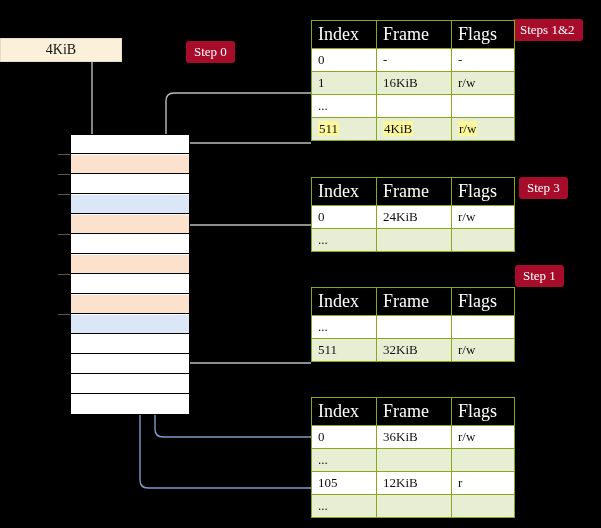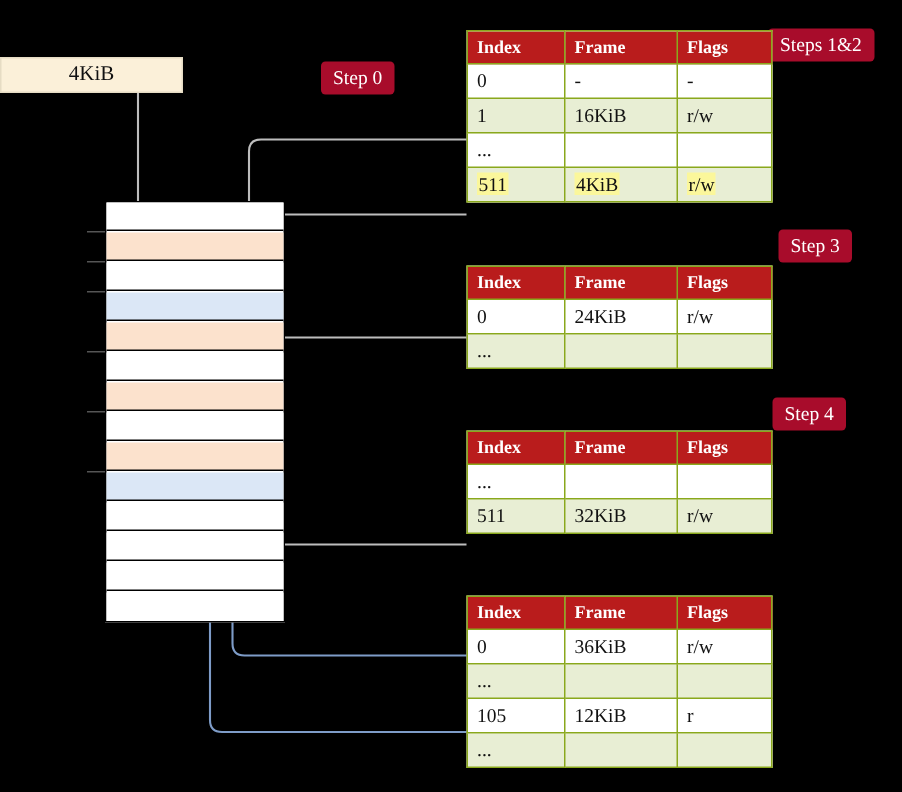--- a/index.html
+++ b/index.html
@@ -25,23 +25,23 @@
   .memrow{position:absolute;left:0;width:118px;height:19px;
           border-bottom:1px solid #000;box-sizing:border-box;}
   .memrow.last{border-bottom:none;}
   .tick{position:absolute;height:0;border-top:1px solid #555;width:12px;left:58px;}
 
   
   .ptable{position:absolute;border-collapse:collapse;
           font-family:"Liberation Serif","DejaVu Serif",serif;
           font-size:13px;background:#fff;
           border:1px solid #8aa81c;}
-  .ptable th{background:#b91c1c;color:#fff;font-weight:bold;
+  .ptable th{background:#000000;color:#fff;font-weight:normal;
              text-align:left;padding:3px 6px;border:1px solid #8aa81c;
-             font-size:12px;}
+             font-size:18px;}
   .ptable td{padding:3px 6px;border:1px solid #8aa81c;color:#111;
              height:16px;vertical-align:middle;}
   .ptable tr.alt td{background:#e8eed4;}
   .ptable tr.plain td{background:#fff;}
   .hl{background:#fbf79b;padding:0 1px;}
   .c-index{width:52px;}
   .c-frame{width:62px;}
   .c-flags{width:50px;}
 
   
@@ -101,24 +101,24 @@
   <div id="ticks">
       <div class="tick" style="top: 154px;"></div>
       <div class="tick" style="top: 174px;"></div>
       <div class="tick" style="top: 194px;"></div>
       <div class="tick" style="top: 234px;"></div>
       <div class="tick" style="top: 274px;"></div>
       <div class="tick" style="top: 314px;"></div>
     </div>
 
   <div id="badges">
-      <div class="badge" style="left: 186px; top: 41px; background: rgb(168, 12, 43); margin-left: 28px;">Step 0</div>
+      <div class="badge" style="left: 186px; top: 41px; background: rgb(168, 12, 43);">Step 0</div>
       <div class="badge" style="left: 512px; top: 19px; background: rgb(168, 12, 43);">Steps 1&amp;2</div>
-      <div class="badge" style="left: 519px; top: 153px; background: rgb(168, 12, 43);">Step 3</div>
-      <div class="badge" style="left: 515px; top: 265px; background: rgb(168, 12, 43);">Step 4</div>
+      <div class="badge" style="left: 519px; top: 177px; background: rgb(168, 12, 43);">Step 3</div>
+      <div class="badge" style="left: 515px; top: 265px; background: rgb(168, 12, 43);">Step 1</div>
     </div>
 
   <div id="tables">
       <table class="ptable" style="left: 311px; top: 20px;">
         <thead>
           <tr>
             <th class="c-index">Index</th>
             <th class="c-frame">Frame</th>
             <th class="c-flags">Flags</th>
           </tr>

